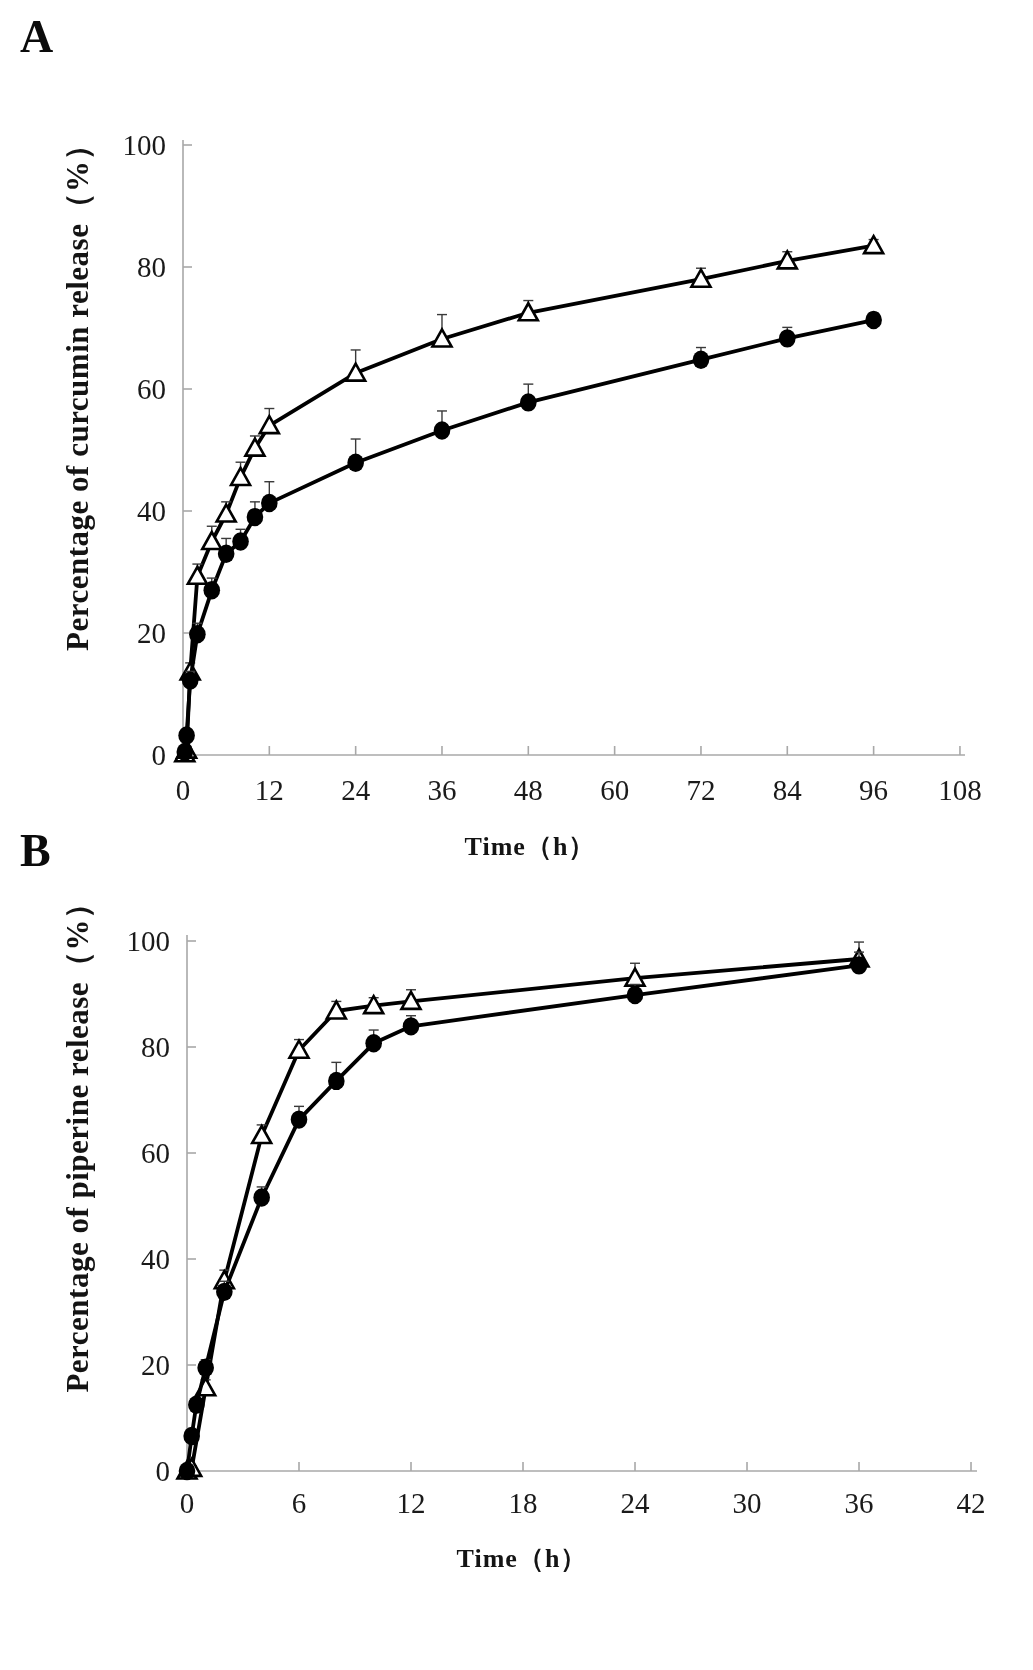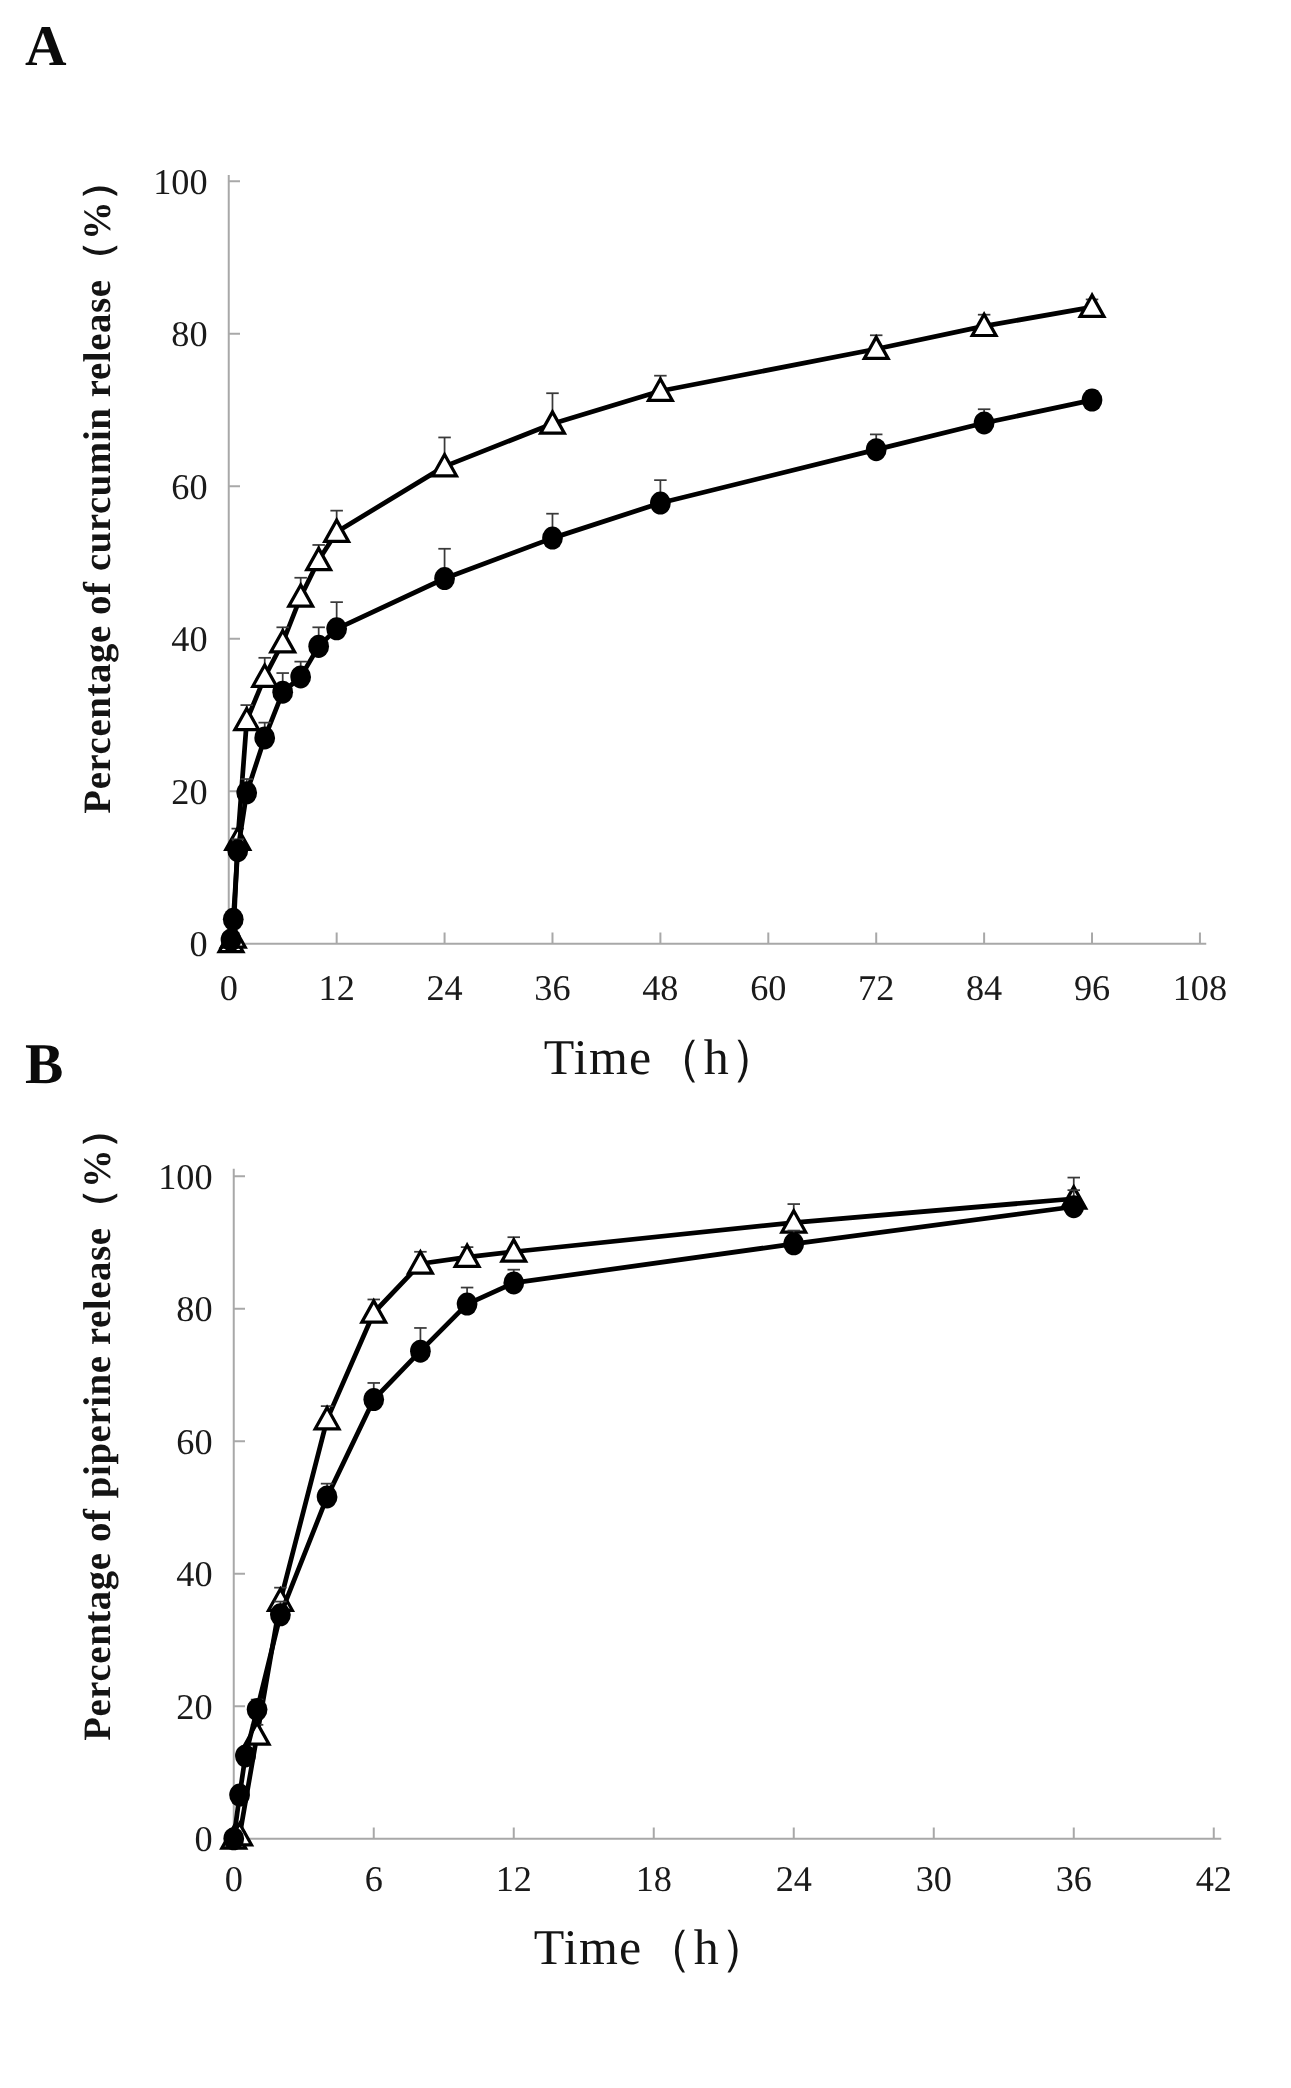--- a/index.html
+++ b/index.html
@@ -21,22 +21,22 @@
     line-height:1;
   }
   .axis-title{
     position:absolute;
     white-space:nowrap;
     color:#141414;
     font-family:"Liberation Serif", serif;
   }
   .axis-title.x{
     transform:translate(-50%,-50%);
-    font-size:40px;
-    font-weight:400;
+    font-size:26px;
+    font-weight:700;
     letter-spacing:1px;
   }
   .axis-title.y{
     transform:translate(-50%,-50%) rotate(-90deg);
     font-size:31px;
     font-weight:700;
     letter-spacing:0.5px;
   }
   text.tick-label{
     font-family:"Liberation Serif", serif;

